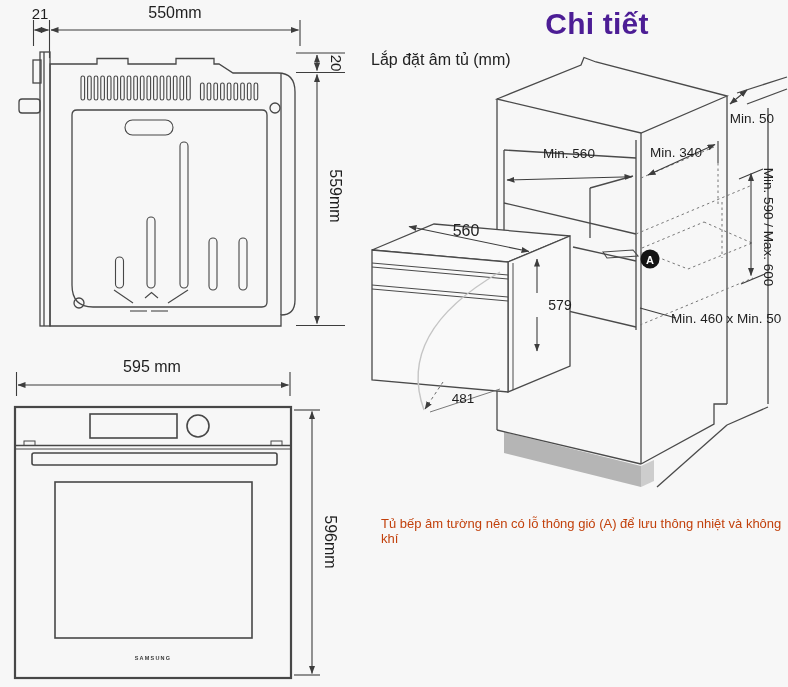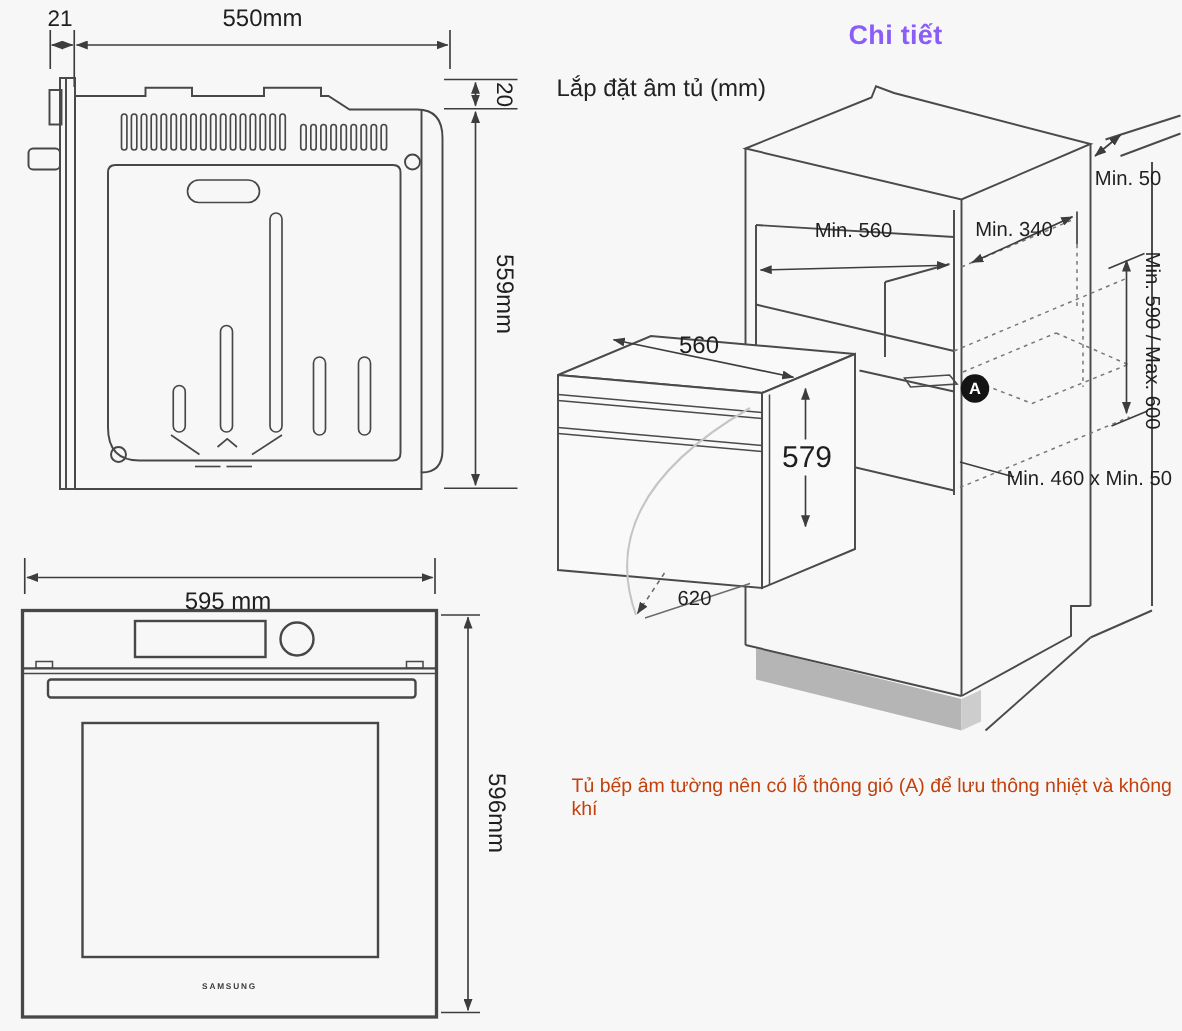--- a/index.html
+++ b/index.html
@@ -14,21 +14,21 @@
     position:absolute;white-space:nowrap;
     transform:translate(-50%,-50%);
     font-size:15px;color:#1f1f1f;line-height:1;
   }
   .lab.rot{transform:translate(-50%,-50%) rotate(90deg);}
   .lab.small{font-size:13.5px;}
   .lab.dim16{font-size:16px;}
   .lab.left-anchor{transform:none;}
   .title{
     position:absolute;transform:translate(-50%,-50%);
-    font-size:18px;font-weight:bold;color:#8b5cf6;letter-spacing:.2px;
+    font-size:30px;font-weight:bold;color:#4c1d95;letter-spacing:.2px;
   }
   .subtitle{
     position:absolute;font-size:16px;font-weight:400;color:#222;
   }
   .footnote{
     position:absolute;font-size:13px;color:#c2410c;
   }
   .brand{
     position:absolute;transform:translate(-50%,-50%);
     font-size:5.5px;font-weight:bold;letter-spacing:1.2px;color:#3a3a3a;
@@ -234,31 +234,31 @@
       <line x1="537" y1="317" x2="537" y2="351" marker-end="url(#ah)"></line>
     </g>
   </g>
 </svg>
 
 <div class="lab" style="left:40px;top:13px;">21</div>
 <div class="lab dim16" style="left:175px;top:13px;">550mm</div>
 <div class="lab rot" style="left:336px;top:63px;">20</div>
 <div class="lab rot dim16" style="left:335px;top:196px;">559mm</div>
 
-<div class="lab dim16" style="left:152px;top:367px;margin-top:35px;">595 mm</div>
+<div class="lab dim16" style="left:152px;top:367px;">595 mm</div>
 <div class="lab rot dim16" style="left:330px;top:542px;">596mm</div>
 <div class="brand" style="left:153px;top:658px;">SAMSUNG</div>
 
 <div class="title" style="left:597px;top:24px;">Chi tiết</div>
 <div class="subtitle" style="left:371px;top:51px;">Lắp đặt âm tủ (mm)</div>
 
 <div class="lab small" style="left:752px;top:109px;margin-top:10px;">Min. 50</div>
 <div class="lab small" style="left:569px;top:154px;">Min. 560</div>
 <div class="lab small" style="left:676px;top:153px;">Min. 340</div>
 <div class="lab small rot" style="left:768px;top:227px;">Min. 590 / Max. 600</div>
 <div class="lab small left-anchor" style="left:671px;top:312px;">Min. 460 x Min. 50</div>
 <div class="lab" style="left:466px;top:231px;font-size:16px;">560</div>
-<div class="lab" style="left:538px;top:305px;font-size:20px;">579</div>
-<div class="lab small" style="left:463px;top:399px;">620</div>
+<div class="lab" style="left:560px;top:305px;font-size:14px;">579</div>
+<div class="lab small" style="left:463px;top:399px;">481</div>
 
 <div class="badge" style="left:650px;top:259px;">A</div>
 
 <div class="footnote" style="left:381px;top:516px;">Tủ bếp âm tường nên có lỗ thông gió (A) để lưu thông nhiệt và không khí</div>
 
 </body></html>

